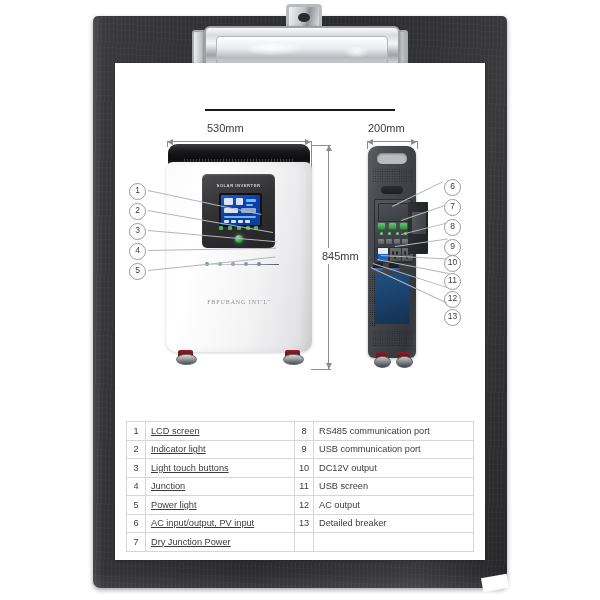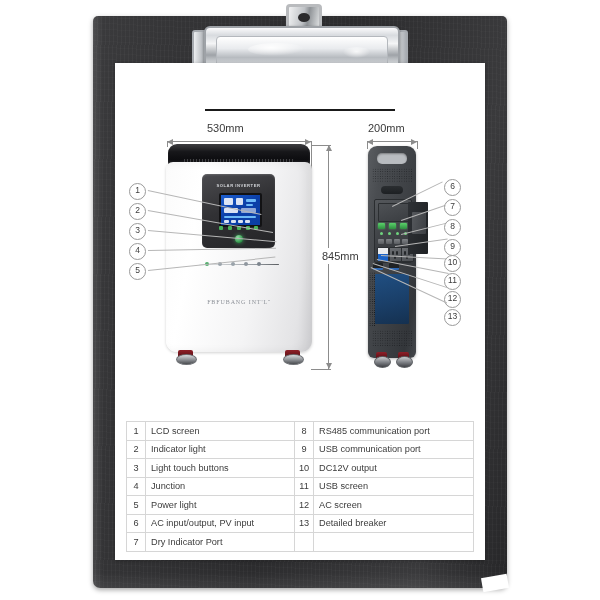--- a/index.html
+++ b/index.html
@@ -391,21 +391,21 @@
     height: 17.5px;
     padding: 0 5px;
     white-space: nowrap;
     overflow: hidden;
   }
   .spec-table td.num {
     width: 18px;
     text-align: center;
     padding: 0;
   }
-  .spec-table td.lbl { width: 138px; }
+  .spec-table td.lbl { width: 138px; text-decoration: underline; }
 </style>
 </head>
 <body>
 
 <div id="stage">
 
   <div class="board">
     <div class="board-grain"></div>
     <div class="board-hi-left"></div>
     <div class="board-hi-bottom"></div>
@@ -630,31 +630,31 @@
         <tr>
           <td class="num">4</td>
           <td class="lbl">Junction</td>
           <td class="num">11</td>
           <td>USB screen</td>
         </tr>
         <tr>
           <td class="num">5</td>
           <td class="lbl">Power light</td>
           <td class="num">12</td>
-          <td>AC screen</td>
+          <td>AC output</td>
         </tr>
         <tr>
           <td class="num">6</td>
           <td class="lbl">AC input/output, PV input</td>
           <td class="num">13</td>
           <td>Detailed breaker</td>
         </tr>
         <tr>
           <td class="num">7</td>
-          <td class="lbl">Dry Indicator Port</td>
+          <td class="lbl">Dry Junction Power</td>
           <td class="num"></td>
           <td></td>
         </tr>
       </tbody>
     </table>
 
   </div>
 </div>
 
 </body></html>

